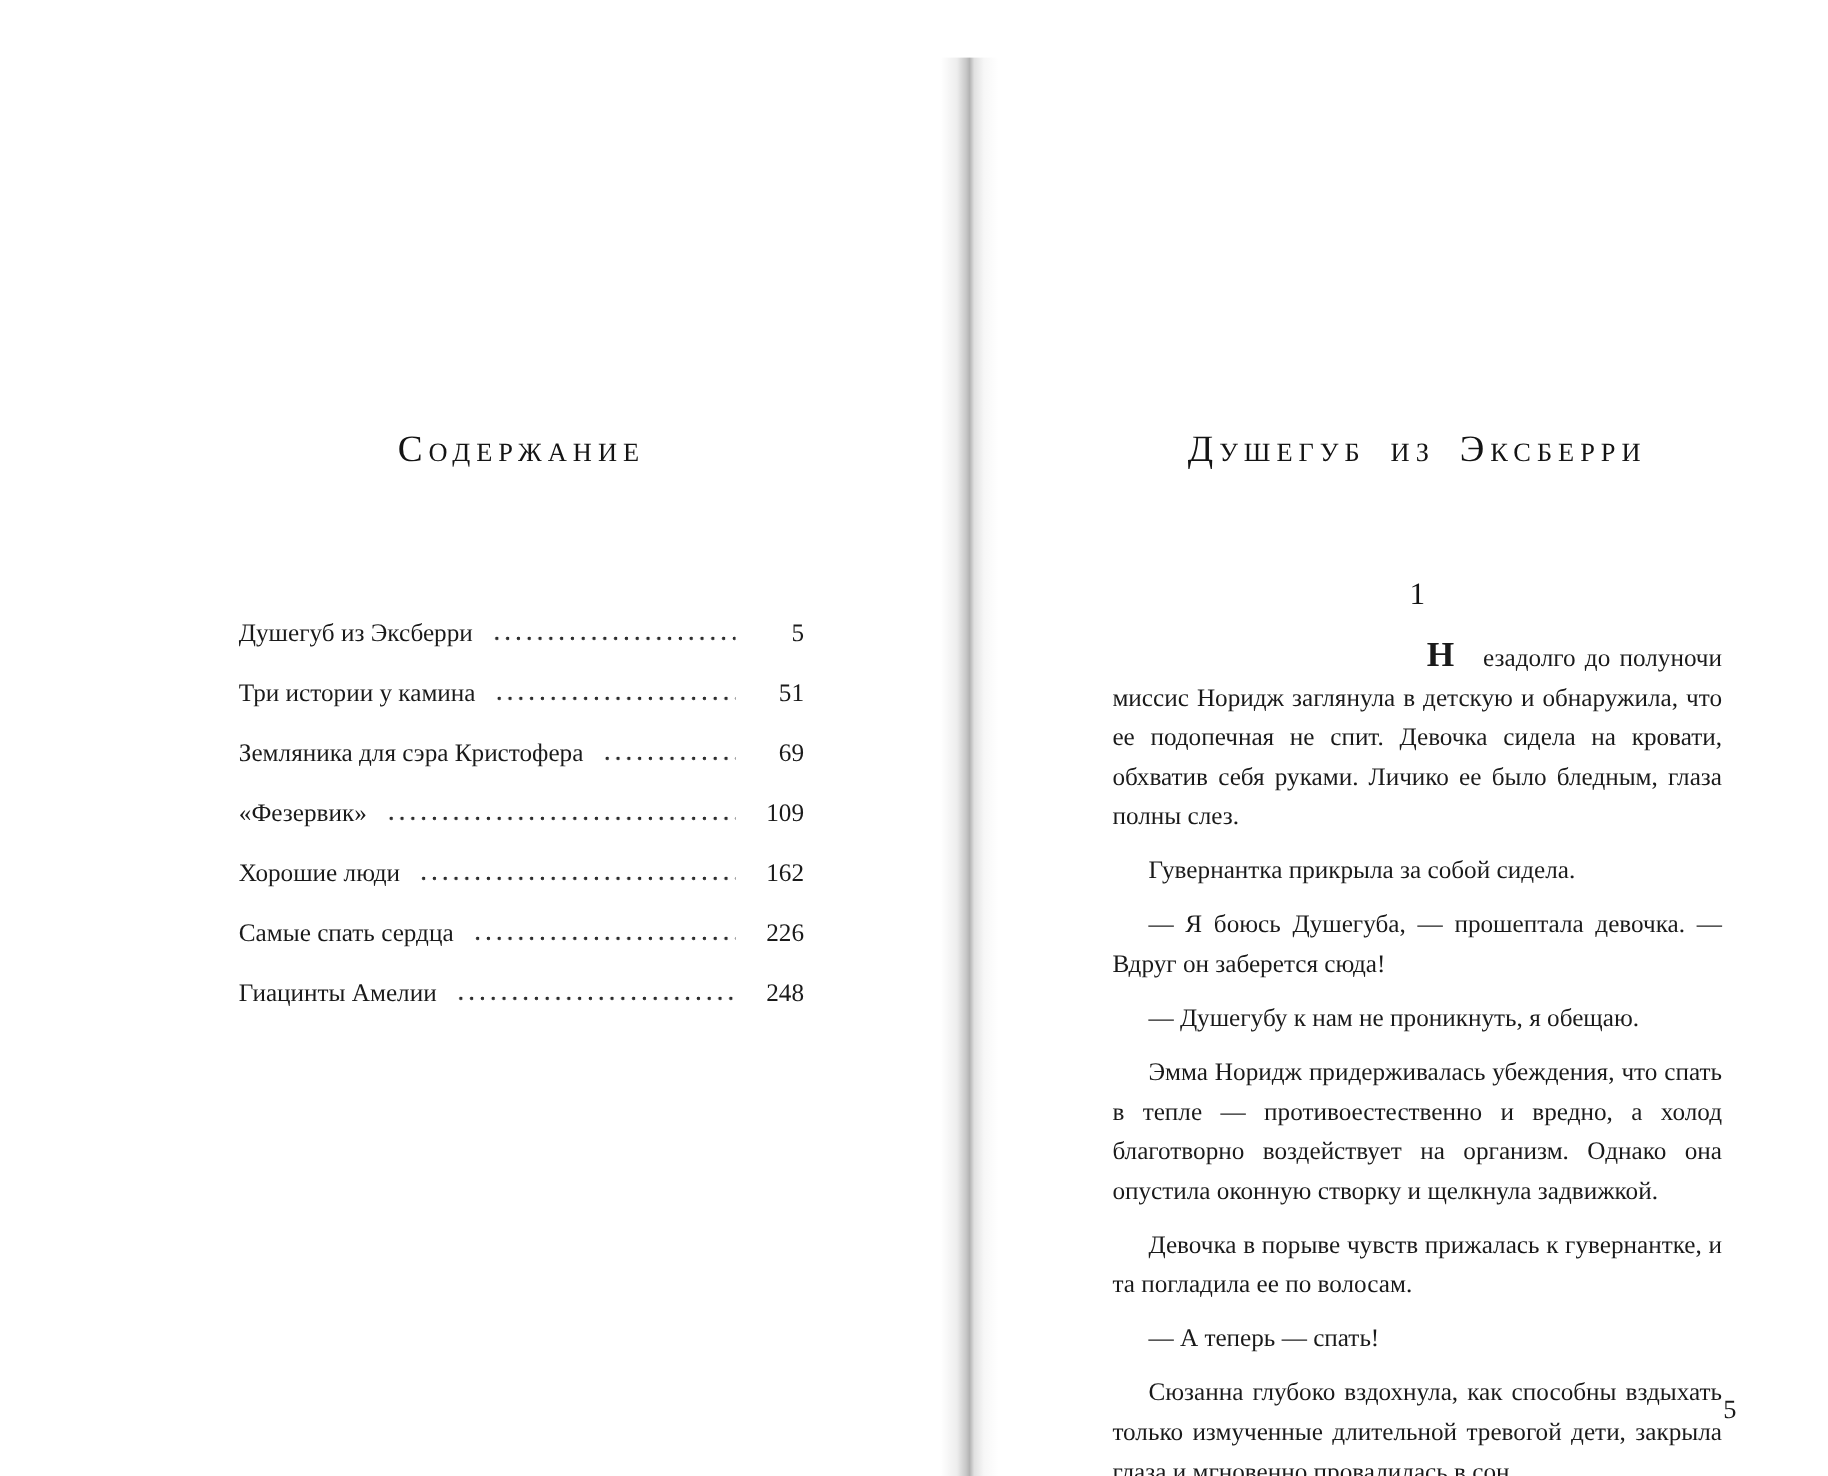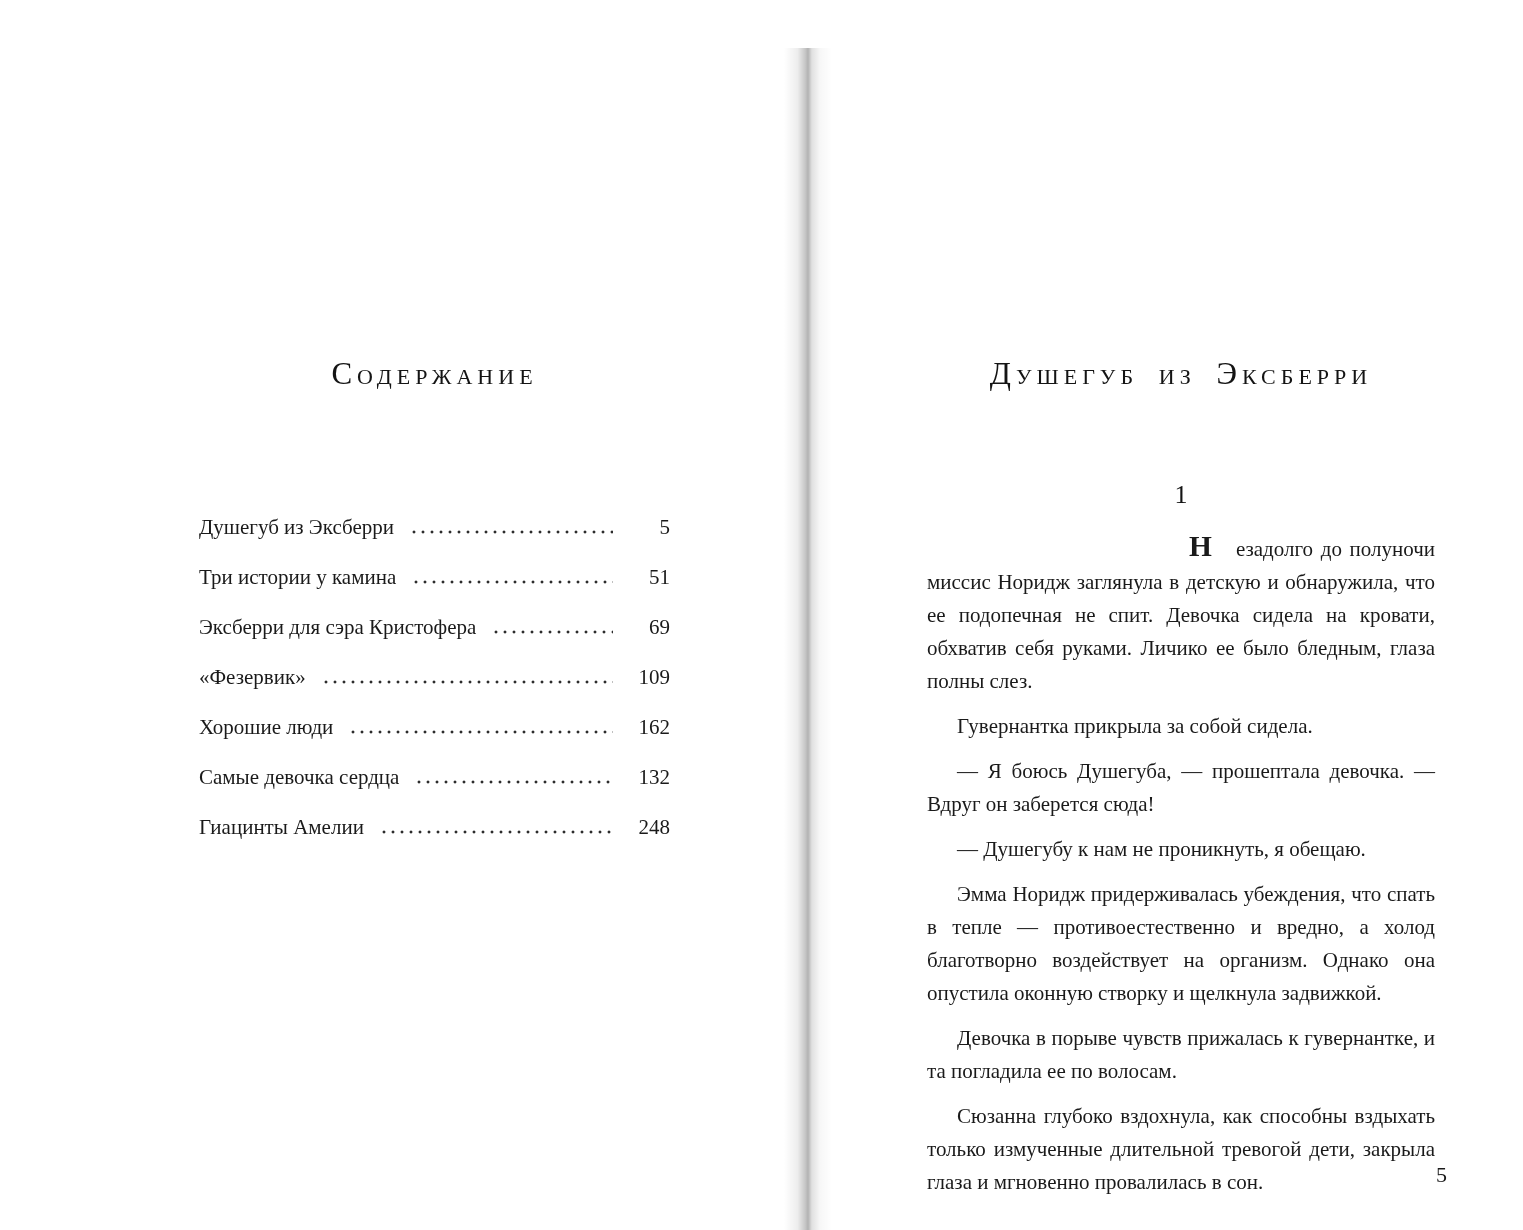--- a/index.html
+++ b/index.html
@@ -119,38 +119,38 @@
         <span class="toc-label">Душегуб из Эксберри</span>
         <span class="toc-leader"></span>
         <span class="toc-page">5</span>
       </div>
       <div class="toc-row">
         <span class="toc-label">Три истории у камина</span>
         <span class="toc-leader"></span>
         <span class="toc-page">51</span>
       </div>
       <div class="toc-row">
-        <span class="toc-label">Эксберри для сэра Кристофера</span>
+        <span class="toc-label">Земляника для сэра Кристофера</span>
         <span class="toc-leader"></span>
         <span class="toc-page">69</span>
       </div>
       <div class="toc-row">
         <span class="toc-label">«Фезервик»</span>
         <span class="toc-leader"></span>
         <span class="toc-page">109</span>
       </div>
       <div class="toc-row">
         <span class="toc-label">Хорошие люди</span>
         <span class="toc-leader"></span>
         <span class="toc-page">162</span>
       </div>
       <div class="toc-row">
-        <span class="toc-label">Самые девочка сердца</span>
+        <span class="toc-label">Самые спать сердца</span>
         <span class="toc-leader"></span>
-        <span class="toc-page">132</span>
+        <span class="toc-page">226</span>
       </div>
       <div class="toc-row">
         <span class="toc-label">Гиацинты Амелии</span>
         <span class="toc-leader"></span>
         <span class="toc-page">248</span>
       </div>
     </div>
   </div>
 
   <div class="gutter"></div>
@@ -160,20 +160,21 @@
 
     <div class="chapter-number">1</div>
 
     <div class="body-text">
       <p class="opening"><span class="initial">Н</span><span>езадолго до полуночи миссис Норидж заглянула в детскую и обнаружила, что ее подопечная не спит. Девочка сидела на кровати, обхватив себя руками. Личико ее было бледным, глаза полны слез.</span></p>
       <p>Гувернантка прикрыла за собой сидела.</p>
       <p>— Я боюсь Душегуба, — прошептала девочка. — Вдруг он заберется сюда!</p>
       <p>— Душегубу к нам не проникнуть, я обещаю.</p>
       <p>Эмма Норидж придерживалась убеждения, что спать в тепле — противоестественно и вредно, а холод благотворно воздействует на организм. Однако она опустила оконную створку и щелкнула задвижкой.</p>
       <p>Девочка в порыве чувств прижалась к гувернантке, и та погладила ее по волосам.</p>
+      <p>— А теперь — спать!</p>
       <p>Сюзанна глубоко вздохнула, как способны вздыхать только измученные длительной тревогой дети, закрыла глаза и мгновенно провалилась в сон.</p>
     </div>
 
     <div class="page-number">5</div>
   </div>
 
   <div class="right-edge"></div>
 </div>
 
 </body></html>

